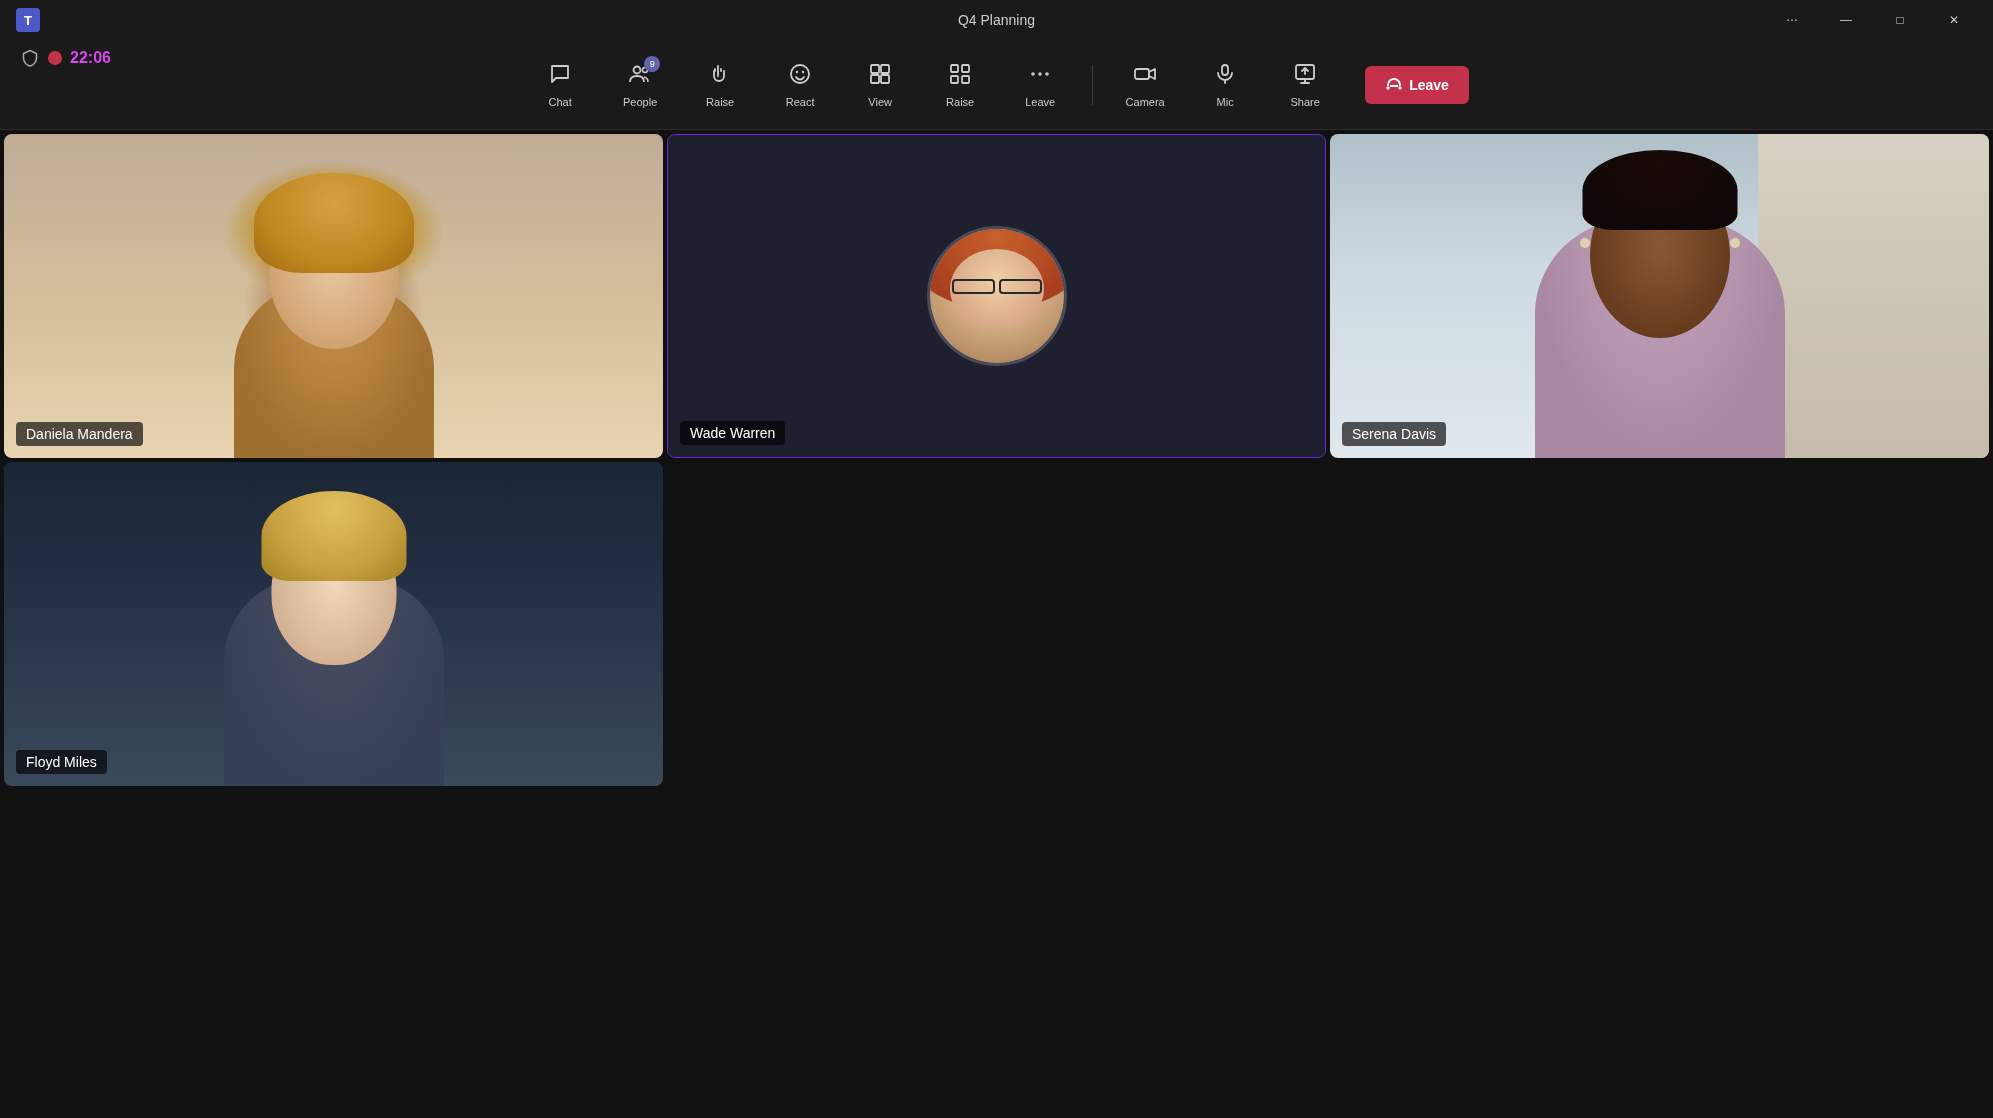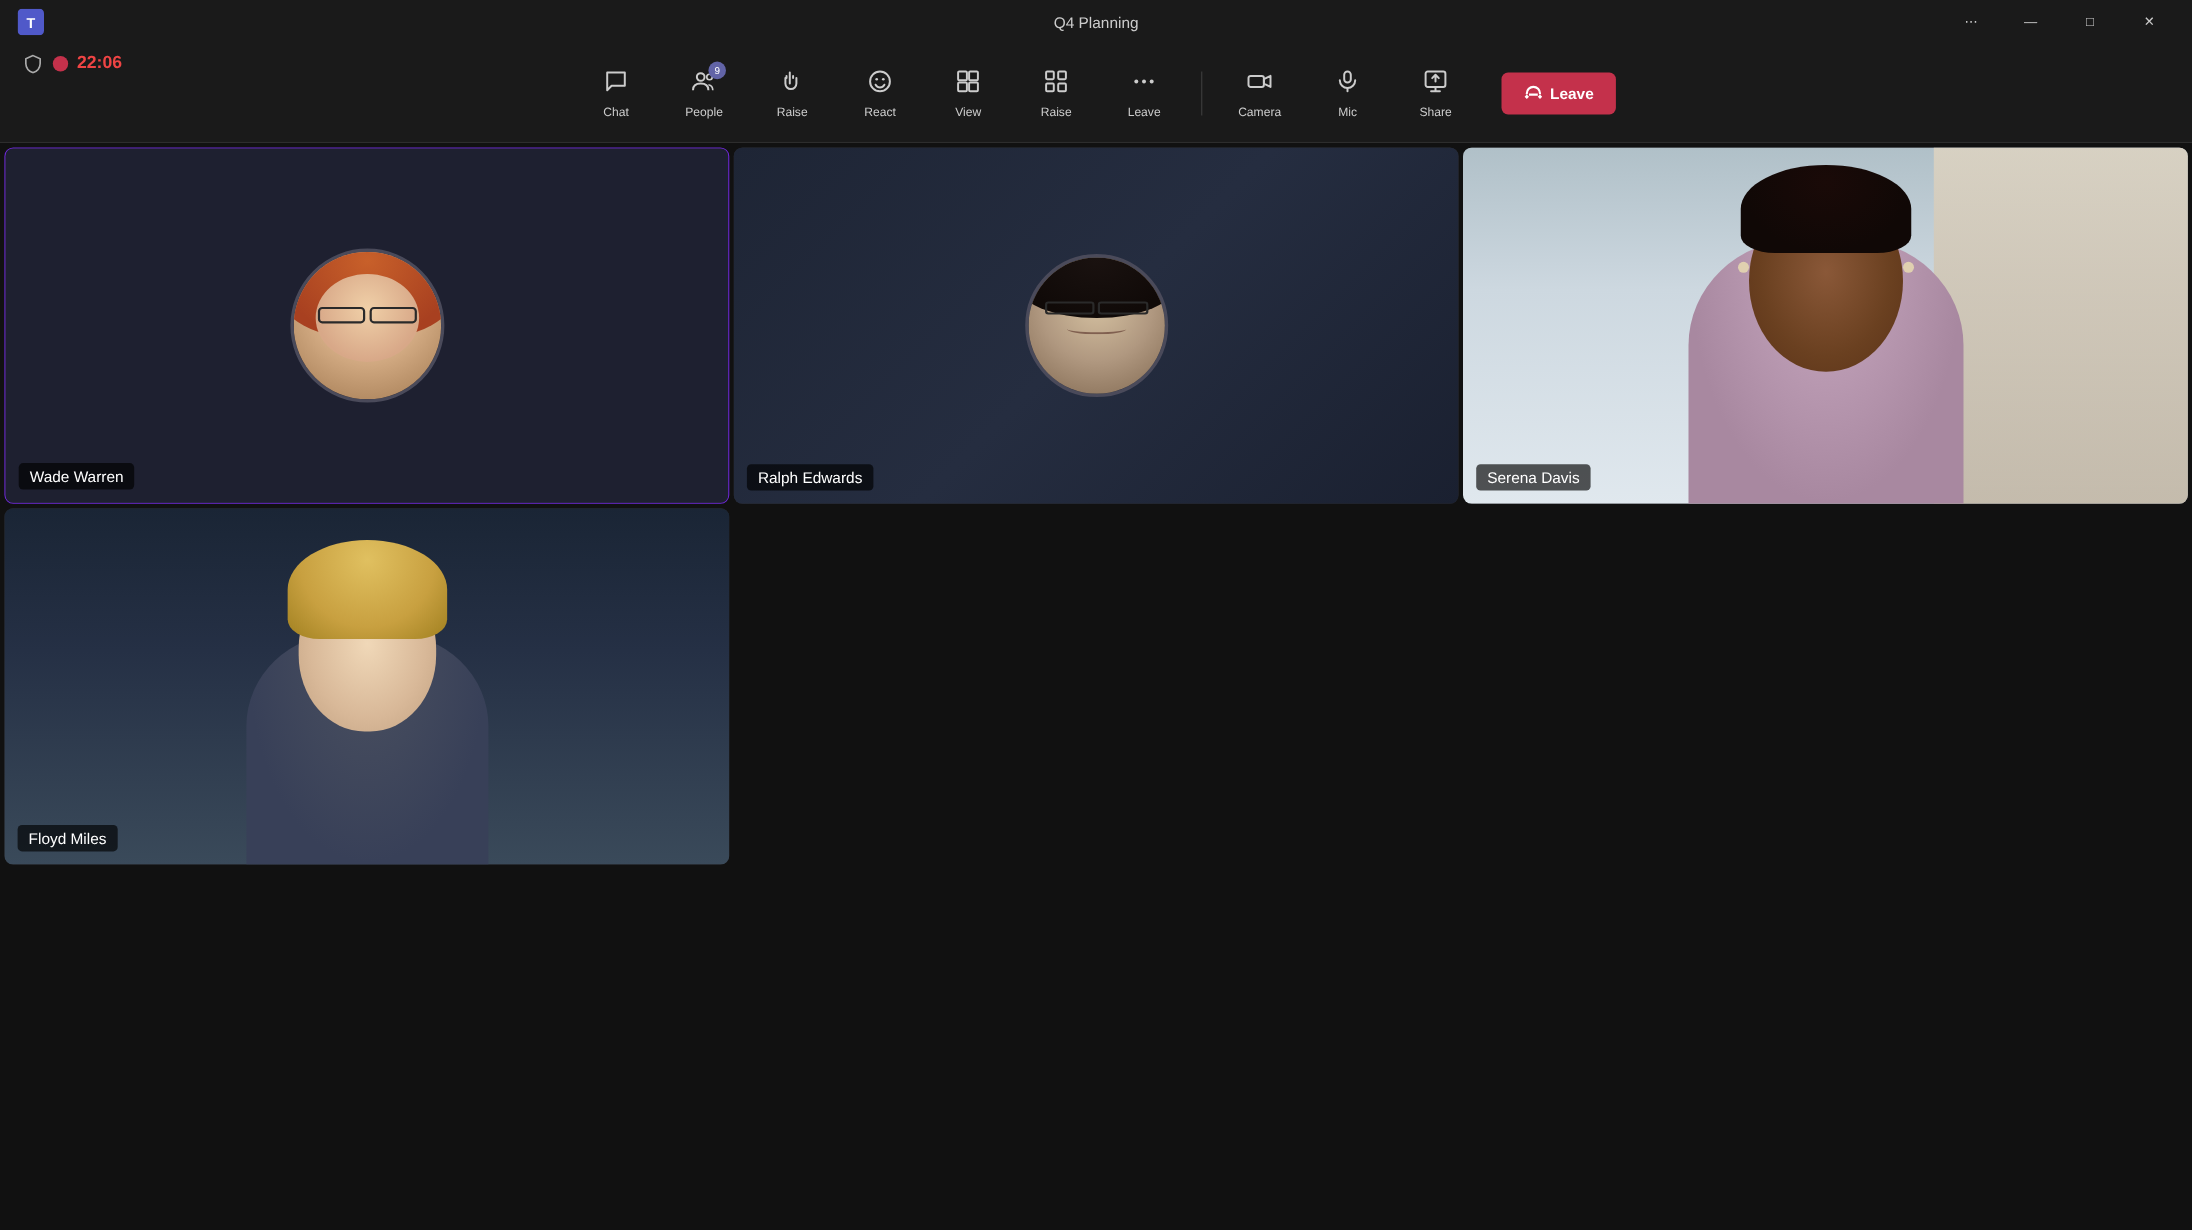--- a/index.html
+++ b/index.html
@@ -131,21 +131,21 @@
     }
     .recording-dot {
       width: 14px;
       height: 14px;
       border-radius: 50%;
       background: #c4314b;
     }
     .timer-text {
       font-size: 16px;
       font-weight: 600;
-      color: #ef4444;
+      color: #d946ef;
     }
     .shield-icon-wrap {
       width: 20px;
       height: 20px;
       display: flex;
       align-items: center;
       justify-content: center;
       color: #aaa;
     }
 
@@ -360,20 +360,35 @@
       <path d="M3 9c0-3.3 2.7-6 6-6s6 2.7 6 6" stroke="white" stroke-width="2" stroke-linecap="round" fill="none"></path>
       <path d="M1 12l2-2 2 2-2 2-2-2zM13 12l2-2 2 2-2 2-2-2z" fill="white"></path>
       <line x1="5" y1="10" x2="13" y2="10" stroke="white" stroke-width="2"></line>
     </svg>
     <span>Leave</span>
   </button>
 </div>
 
 <div class="video-grid">
 
+  <div class="video-cell">
+    <div class="person-silhouette silhouette-daniela" style="
+      background:
+        radial-gradient(ellipse 90px 100px at 50% 55%, #c8a070 0%, #b08055 50%, rgba(0,0,0,0) 100%),
+        radial-gradient(ellipse 110px 70px at 50% 30%, #d4aa60 0%, #c0902a 60%, rgba(0,0,0,0) 100%),
+        linear-gradient(180deg, #bfac96 0%, #d4be9a 50%, #e8d4b0 100%);
+    "></div>
+
+    <div style="position:absolute;bottom:0;left:50%;transform:translateX(-50%);width:200px;height:180px;background:radial-gradient(ellipse at 50% 20%, #c8904a 0%, #a07030 70%);border-radius:50% 50% 0 0;"></div>
+
+    <div style="position:absolute;top:20%;left:50%;transform:translateX(-50%);width:130px;height:150px;background:radial-gradient(ellipse at 50% 45%, #e8c8a0 0%, #d4a878 60%, #c09060 100%);border-radius:50%;"></div>
+
+    <div style="position:absolute;top:12%;left:50%;transform:translateX(-50%);width:160px;height:100px;background:radial-gradient(ellipse at 50% 30%, #d4a040 0%, #c08820 60%, #a06810 100%);border-radius:50% 50% 30% 30%;z-index:0;"></div>
+    <div class="name-label">Daniela Mandera</div>
+  </div>
 
 
   <div class="video-cell active">
     <div style="position:absolute;inset:0;background:#1e2030;"></div>
     <div class="avatar-container">
 
       <div style="width:100%;height:100%;background:radial-gradient(circle at 50% 35%, #e8d0b0 0%, #d0a880 50%,#a07850 100%);position:relative;overflow:hidden;">
 
         <div style="position:absolute;top:-10px;left:-15px;right:-15px;height:90px;background:radial-gradient(ellipse at 50% 20%, #c8602a 0%, #a84020 70%);border-radius:50%;"></div>
 
@@ -382,37 +397,20 @@
         <div style="position:absolute;top:50px;left:22px;right:22px;height:15px;display:flex;gap:4px;">
           <div style="flex:1;border:2px solid #2a2a2a;border-radius:4px;"></div>
           <div style="flex:1;border:2px solid #2a2a2a;border-radius:4px;"></div>
         </div>
       </div>
     </div>
     <div class="name-label">Wade Warren</div>
   </div>
 
 
-  <div class="video-cell">
-    <div style="position:absolute;inset:0;background:linear-gradient(135deg, #1e2535 0%, #252d40 50%, #1a2030 100%);"></div>
-    <div class="avatar-container" style="width:130px;height:130px;">
-      <div style="width:100%;height:100%;background:radial-gradient(circle at 50% 35%, #d4c0a0 0%, #b09880 50%, #806850 100%);position:relative;overflow:hidden;">
-
-        <div style="position:absolute;top:-5px;left:-10px;right:-10px;height:60px;background:radial-gradient(ellipse at 50% 10%, #1a1210 0%, #100a08 70%);border-radius:50%;"></div>
-
-        <div style="position:absolute;top:40px;left:15px;right:15px;height:12px;display:flex;gap:3px;">
-          <div style="flex:1;border:2px solid #2a2a2a;border-radius:3px;"></div>
-          <div style="flex:1;border:2px solid #2a2a2a;border-radius:3px;"></div>
-        </div>
-
-        <div style="position:absolute;top:60px;left:35px;right:35px;height:10px;border-bottom:2px solid #806050;border-radius:50%;"></div>
-      </div>
-    </div>
-    <div class="name-label">Ralph Edwards</div>
-  </div>
 
   <div class="video-cell">
     <div style="position:absolute;inset:0;background:linear-gradient(180deg, #b0c0c8 0%, #cdd8e0 40%, #e0e8ee 100%);"></div>
 
     <div style="position:absolute;top:0;right:0;width:35%;height:100%;background:linear-gradient(180deg,#e8d8c0 0%,#d0c0a8 40%,#b8a890 100%);opacity:0.7;"></div>
 
     <div style="position:absolute;bottom:0;left:50%;transform:translateX(-50%);width:250px;height:240px;background:radial-gradient(ellipse at 50% 10%, #c8a8c0 0%, #a888a0 70%);border-radius:40% 40% 0 0;"></div>
 
     <div style="position:absolute;top:12%;left:50%;transform:translateX(-50%);width:140px;height:165px;background:radial-gradient(ellipse at 50% 45%, #8a5838 0%, #6a4020 60%, #5a3218 100%);border-radius:50%;"></div>
 

